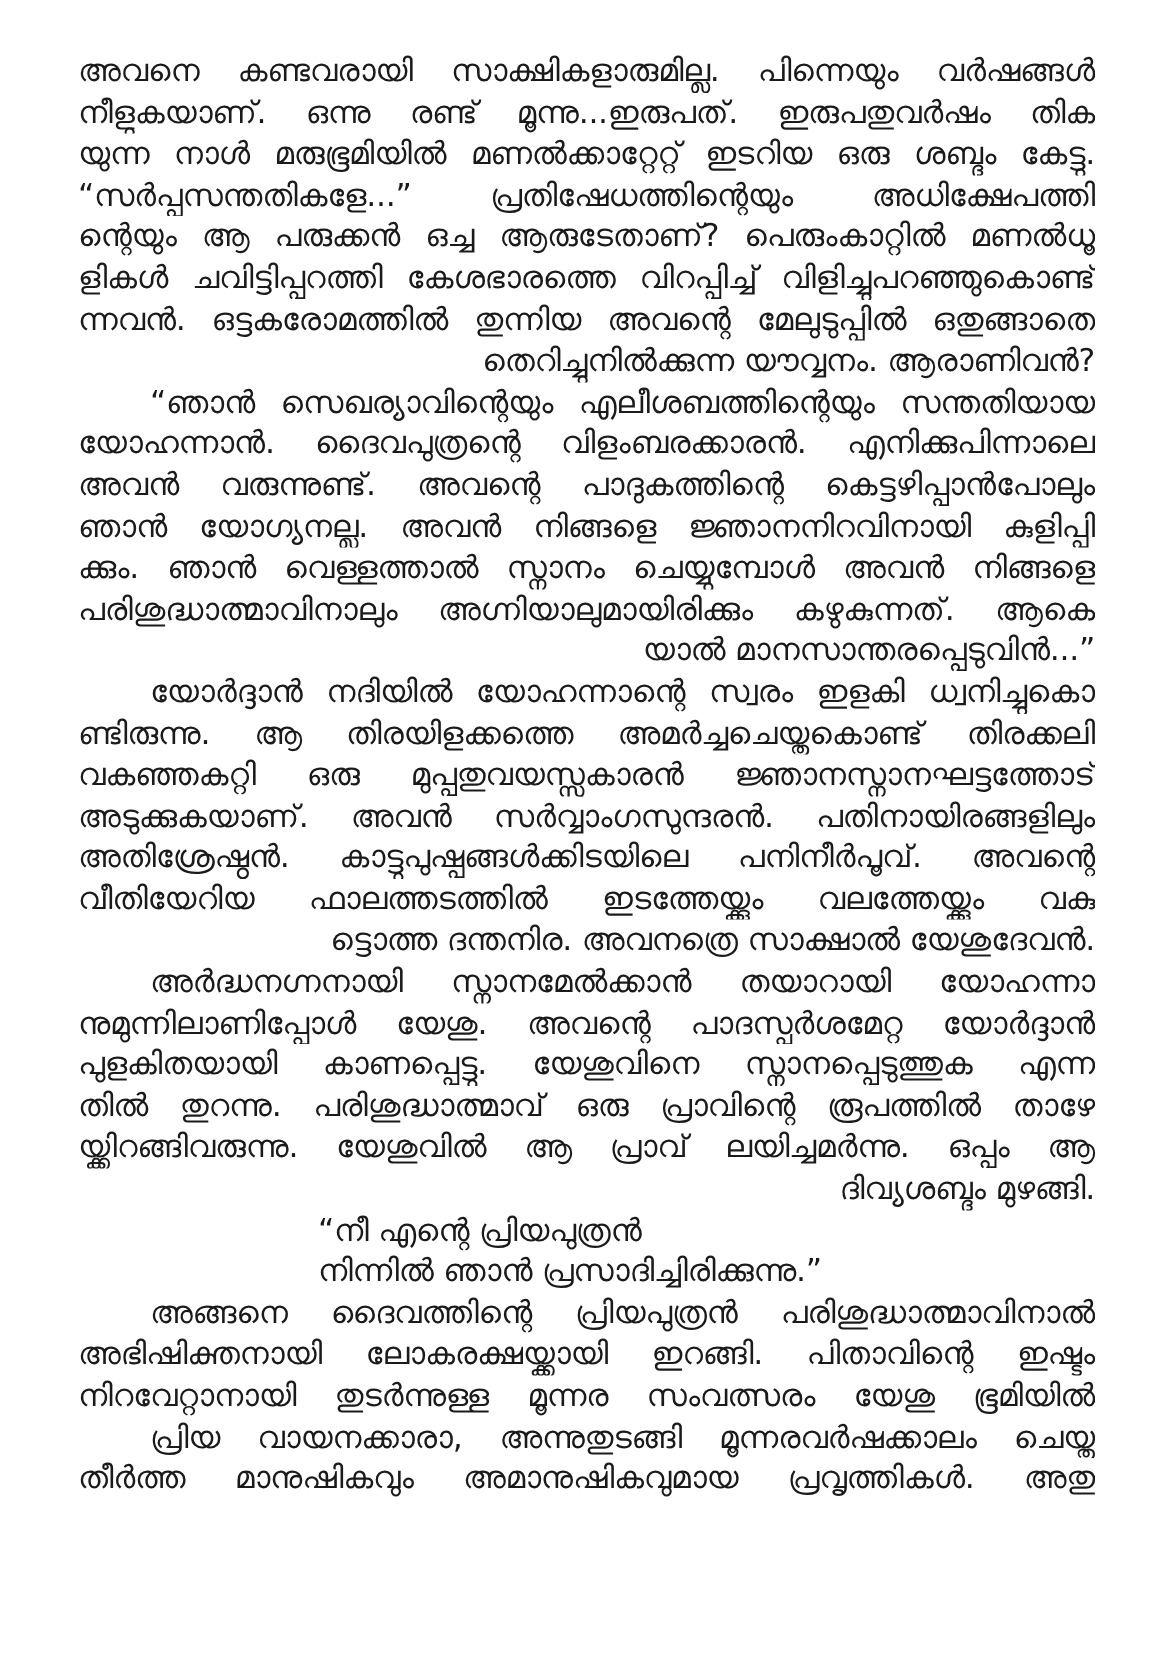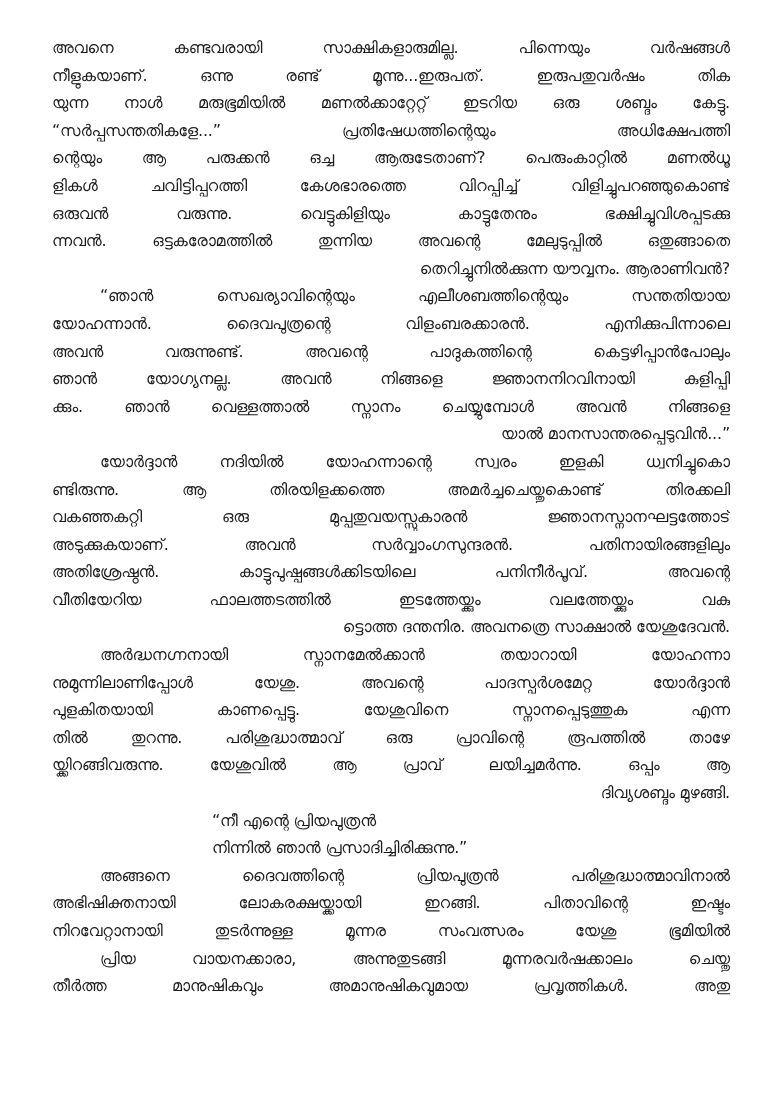--- a/index.html
+++ b/index.html
@@ -17,21 +17,21 @@
   }
   .page {
     position: absolute;
     left: 52px;
     top: 34px;
     width: 678px;
   }
   .line {
     height: 27.6px;
     line-height: 27.6px;
-    font-size: 16px;
+    font-size: 21px;
     white-space: nowrap;
     overflow: hidden;
     display: flex;
     justify-content: space-between;
     letter-spacing: -0.2px;
   }
   .line.justify {
     text-align: justify;
     text-align-last: justify;
     display: block;
@@ -55,28 +55,28 @@
 </head>
 <body>
 
 <div class="page" id="page">
     <div class="line justify">അവനെ കണ്ടവരായി സാക്ഷികളാരുമില്ല. പിന്നെയും വർഷങ്ങൾ</div>
     <div class="line justify">നീളുകയാണ്. ഒന്നു രണ്ട് മൂന്നു...ഇരുപത്. ഇരുപതുവർഷം തിക</div>
     <div class="line justify">യുന്ന നാൾ മരുഭൂമിയിൽ മണൽക്കാറ്റേറ്റ് ഇടറിയ ഒരു ശബ്ദം കേട്ടു.</div>
     <div class="line justify">“സർപ്പസന്തതികളേ...” പ്രതിഷേധത്തിന്റെയും അധിക്ഷേപത്തി</div>
     <div class="line justify">ന്റെയും ആ പരുക്കൻ ഒച്ച ആരുടേതാണ്? പെരുംകാറ്റിൽ മണൽധൂ</div>
     <div class="line justify">ളികൾ ചവിട്ടിപ്പറത്തി കേശഭാരത്തെ വിറപ്പിച്ച് വിളിച്ചുപറഞ്ഞുകൊണ്ട്</div>
-    <div class="line justify">ഒരുവൻ വരുന്നു. വെട്ടുകിളിയും കാട്ടുതേനും ഭക്ഷിച്ചുവിശപ്പടക്കു</div>
     <div class="line justify">ന്നവൻ. ഒട്ടകരോമത്തിൽ തുന്നിയ അവന്റെ മേലുടുപ്പിൽ ഒതുങ്ങാതെ</div>
     <div class="line last">തെറിച്ചുനിൽക്കുന്ന യൗവ്വനം. ആരാണിവൻ?</div>
     <div class="line justify indent">“ഞാൻ സെഖര്യാവിന്റെയും എലീശബത്തിന്റെയും സന്തതിയായ</div>
     <div class="line justify">യോഹന്നാൻ. ദൈവപുത്രന്റെ വിളംബരക്കാരൻ. എനിക്കുപിന്നാലെ</div>
     <div class="line justify">അവൻ വരുന്നുണ്ട്. അവന്റെ പാദുകത്തിന്റെ കെട്ടഴിപ്പാൻപോലും</div>
     <div class="line justify">ഞാൻ യോഗ്യനല്ല. അവൻ നിങ്ങളെ ജ്ഞാനനിറവിനായി കുളിപ്പി</div>
     <div class="line justify">ക്കും. ഞാൻ വെള്ളത്താൽ സ്നാനം ചെയ്യുമ്പോൾ അവൻ നിങ്ങളെ</div>
+    <div class="line justify">പരിശുദ്ധാത്മാവിനാലും അഗ്നിയാലുമായിരിക്കും കഴുകുന്നത്. ആകെ</div>
     <div class="line last">യാൽ മാനസാന്തരപ്പെടുവിൻ...”</div>
     <div class="line justify indent">യോർദ്ദാൻ നദിയിൽ യോഹന്നാന്റെ സ്വരം ഇളകി ധ്വനിച്ചുകൊ</div>
     <div class="line justify">ണ്ടിരുന്നു. ആ തിരയിളക്കത്തെ അമർച്ചചെയ്തുകൊണ്ട് തിരക്കലി</div>
     <div class="line justify">വകഞ്ഞകറ്റി ഒരു മുപ്പതുവയസ്സുകാരൻ ജ്ഞാനസ്നാനഘട്ടത്തോട്</div>
     <div class="line justify">അടുക്കുകയാണ്. അവൻ സർവ്വാംഗസുന്ദരൻ. പതിനായിരങ്ങളിലും</div>
     <div class="line justify">അതിശ്രേഷ്ഠൻ. കാട്ടുപുഷ്പങ്ങൾക്കിടയിലെ പനിനീർപൂവ്. അവന്റെ</div>
     <div class="line justify">വീതിയേറിയ ഫാലത്തടത്തിൽ ഇടത്തേയ്ക്കും വലത്തേയ്ക്കും വകു</div>
     <div class="line last">ട്ടൊത്ത ദന്തനിര. അവനത്രെ സാക്ഷാൽ യേശുദേവൻ.</div>
     <div class="line justify indent">അർദ്ധനഗ്നനായി സ്നാനമേൽക്കാൻ തയാറായി യോഹന്നാ</div>
     <div class="line justify">നുമുന്നിലാണിപ്പോൾ യേശു. അവന്റെ പാദസ്പർശമേറ്റ യോർദ്ദാൻ</div>

